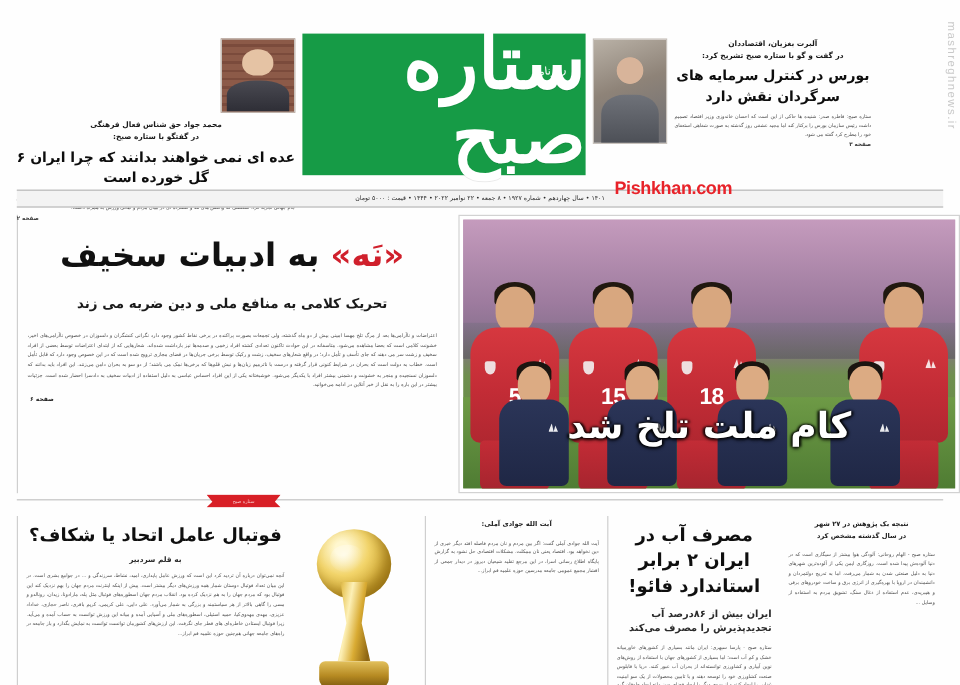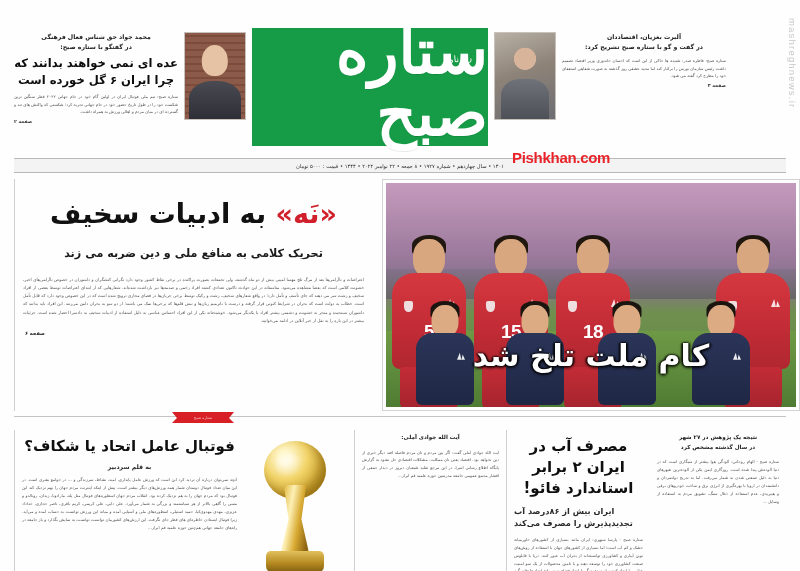--- a/index.html
+++ b/index.html
@@ -28,21 +28,21 @@
     flex-direction: row-reverse;
     height: 158px;
     padding: 12px 28px 0 14px;
     gap: 0;
     align-items: flex-start;
   }
 
   
   .teaser {
     display: flex;
-    flex-direction: row;
+    flex-direction: column;
     gap: 6px;
     width: 232px;
     padding-top: 20px;
   }
   .teaser.left-teaser { flex-direction: row-reverse; }
 
   .teaser-photo {
     width: 62px;
     height: 88px;
     flex: 0 0 62px;
@@ -522,21 +522,21 @@
     text-align: center;
     line-height: 1.4;
     color: #0f0f0f;
     letter-spacing: -0.4px;
     margin-top: 3px;
   }
   .b-head.small { font-size: 13.5px; }
   .b-deck {
     font-size: 8.2px;
     font-weight: bold;
-    text-align: left;
+    text-align: right;
     color: #2a2a2a;
     line-height: 1.5;
     margin-top: 6px;
   }
   .b-byline {
     font-size: 6.2px;
     text-align: center;
     font-weight: bold;
     color: #2b2b2b;
     margin-top: 6px;
@@ -630,20 +630,21 @@
         <div class="masthead-sub" data-interactable="false">روزنامه</div>
         <div class="masthead-title" data-interactable="false">ستاره صبح</div>
       </div>
     </div>
 
     <div class="teaser left-teaser" data-interactable="true">
       <div class="teaser-photo p-left" data-interactable="false"></div>
       <div class="teaser-text" data-interactable="false">
         <div class="teaser-kicker" data-interactable="false">آلبرت بغزیان، اقتصاددان</div>
         <div class="teaser-kicker" data-interactable="false">در گفت و گو با ستاره صبح تشریح کرد:</div>
+        <div class="teaser-head" data-interactable="true">بورس در کنترل سرمایه های سرگردان نقش دارد</div>
         <div class="teaser-body" data-interactable="false">ستاره صبح: فاطره صدر: شنیده ها حاکی از این است که احسان خاندوزی وزیر اقتصاد تصمیم داشت رئیس سازمان بورس را برکنار کند اما مجید عشقی روز گذشته به صورت شفاهی استعفای خود را مطرح کرد گفته می شود.</div>
         <div class="teaser-page" data-interactable="false">صفحه ۳</div>
       </div>
     </div>
 
     <div class="wm-vertical" data-interactable="false">mashreghnews.ir</div>
   </div>
 
   <div class="wm-pishkhan" data-interactable="false">
     <div class="dotcom" data-interactable="false">Pishkhan.com</div>

